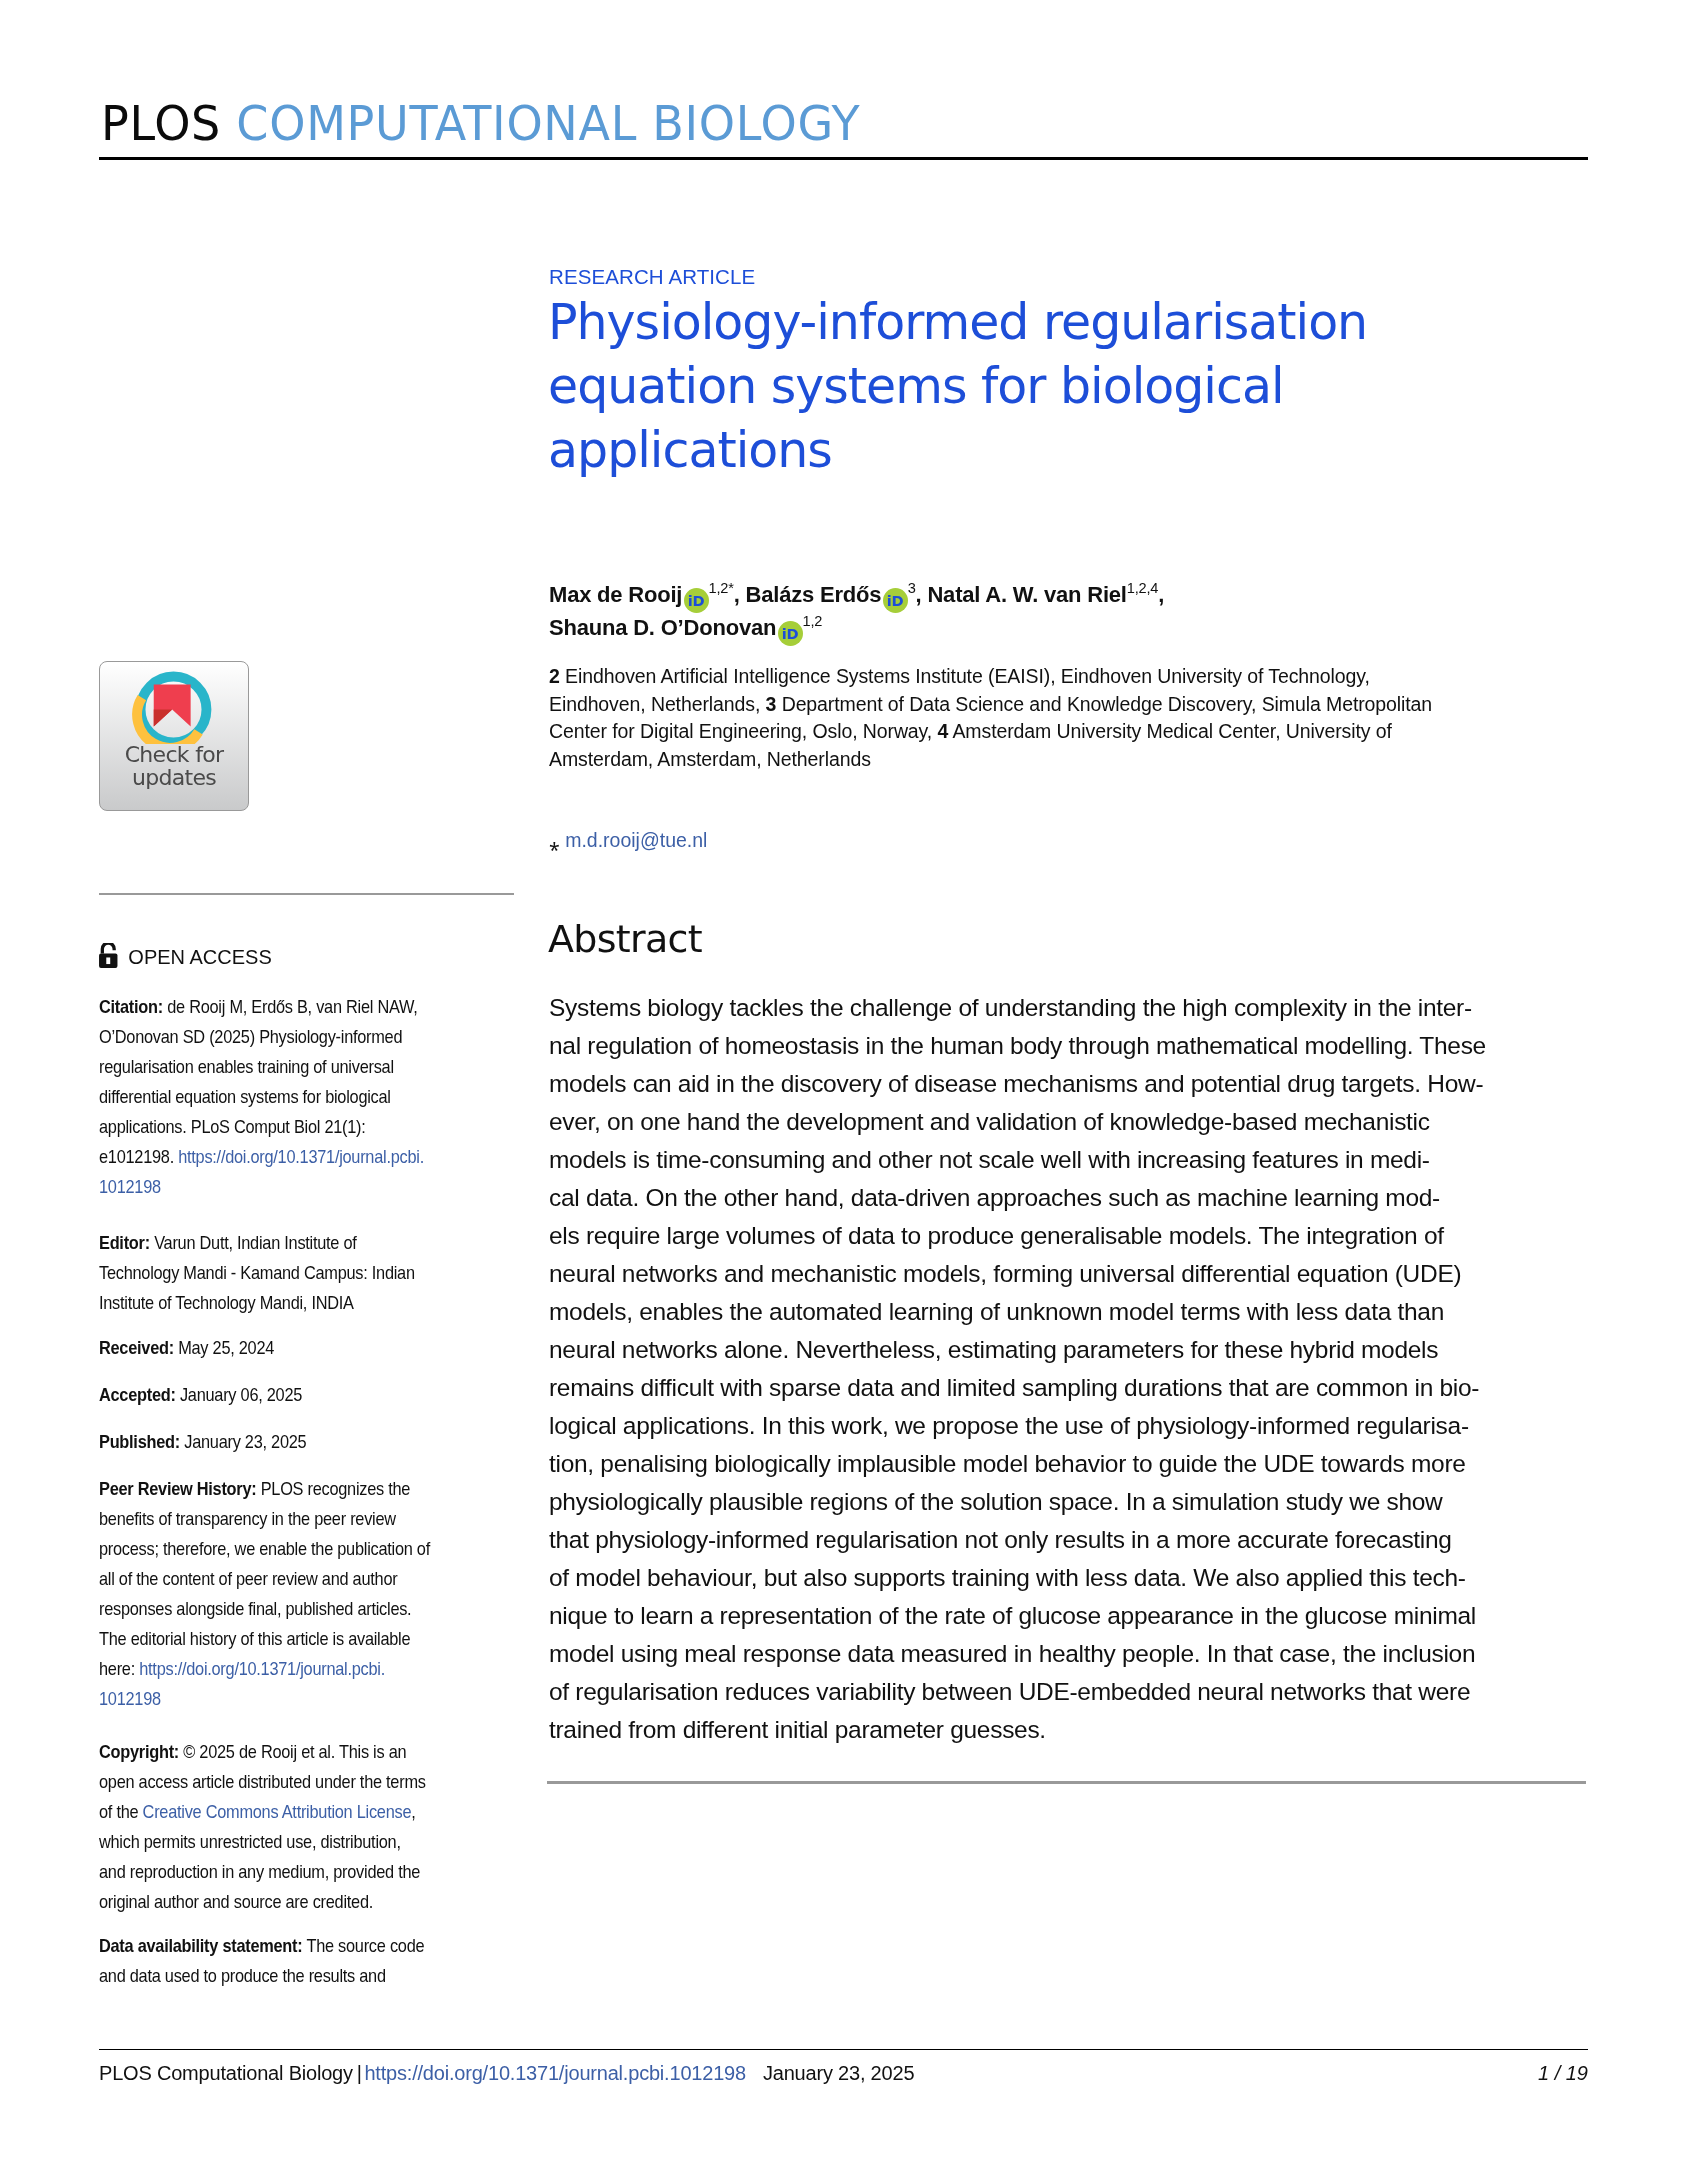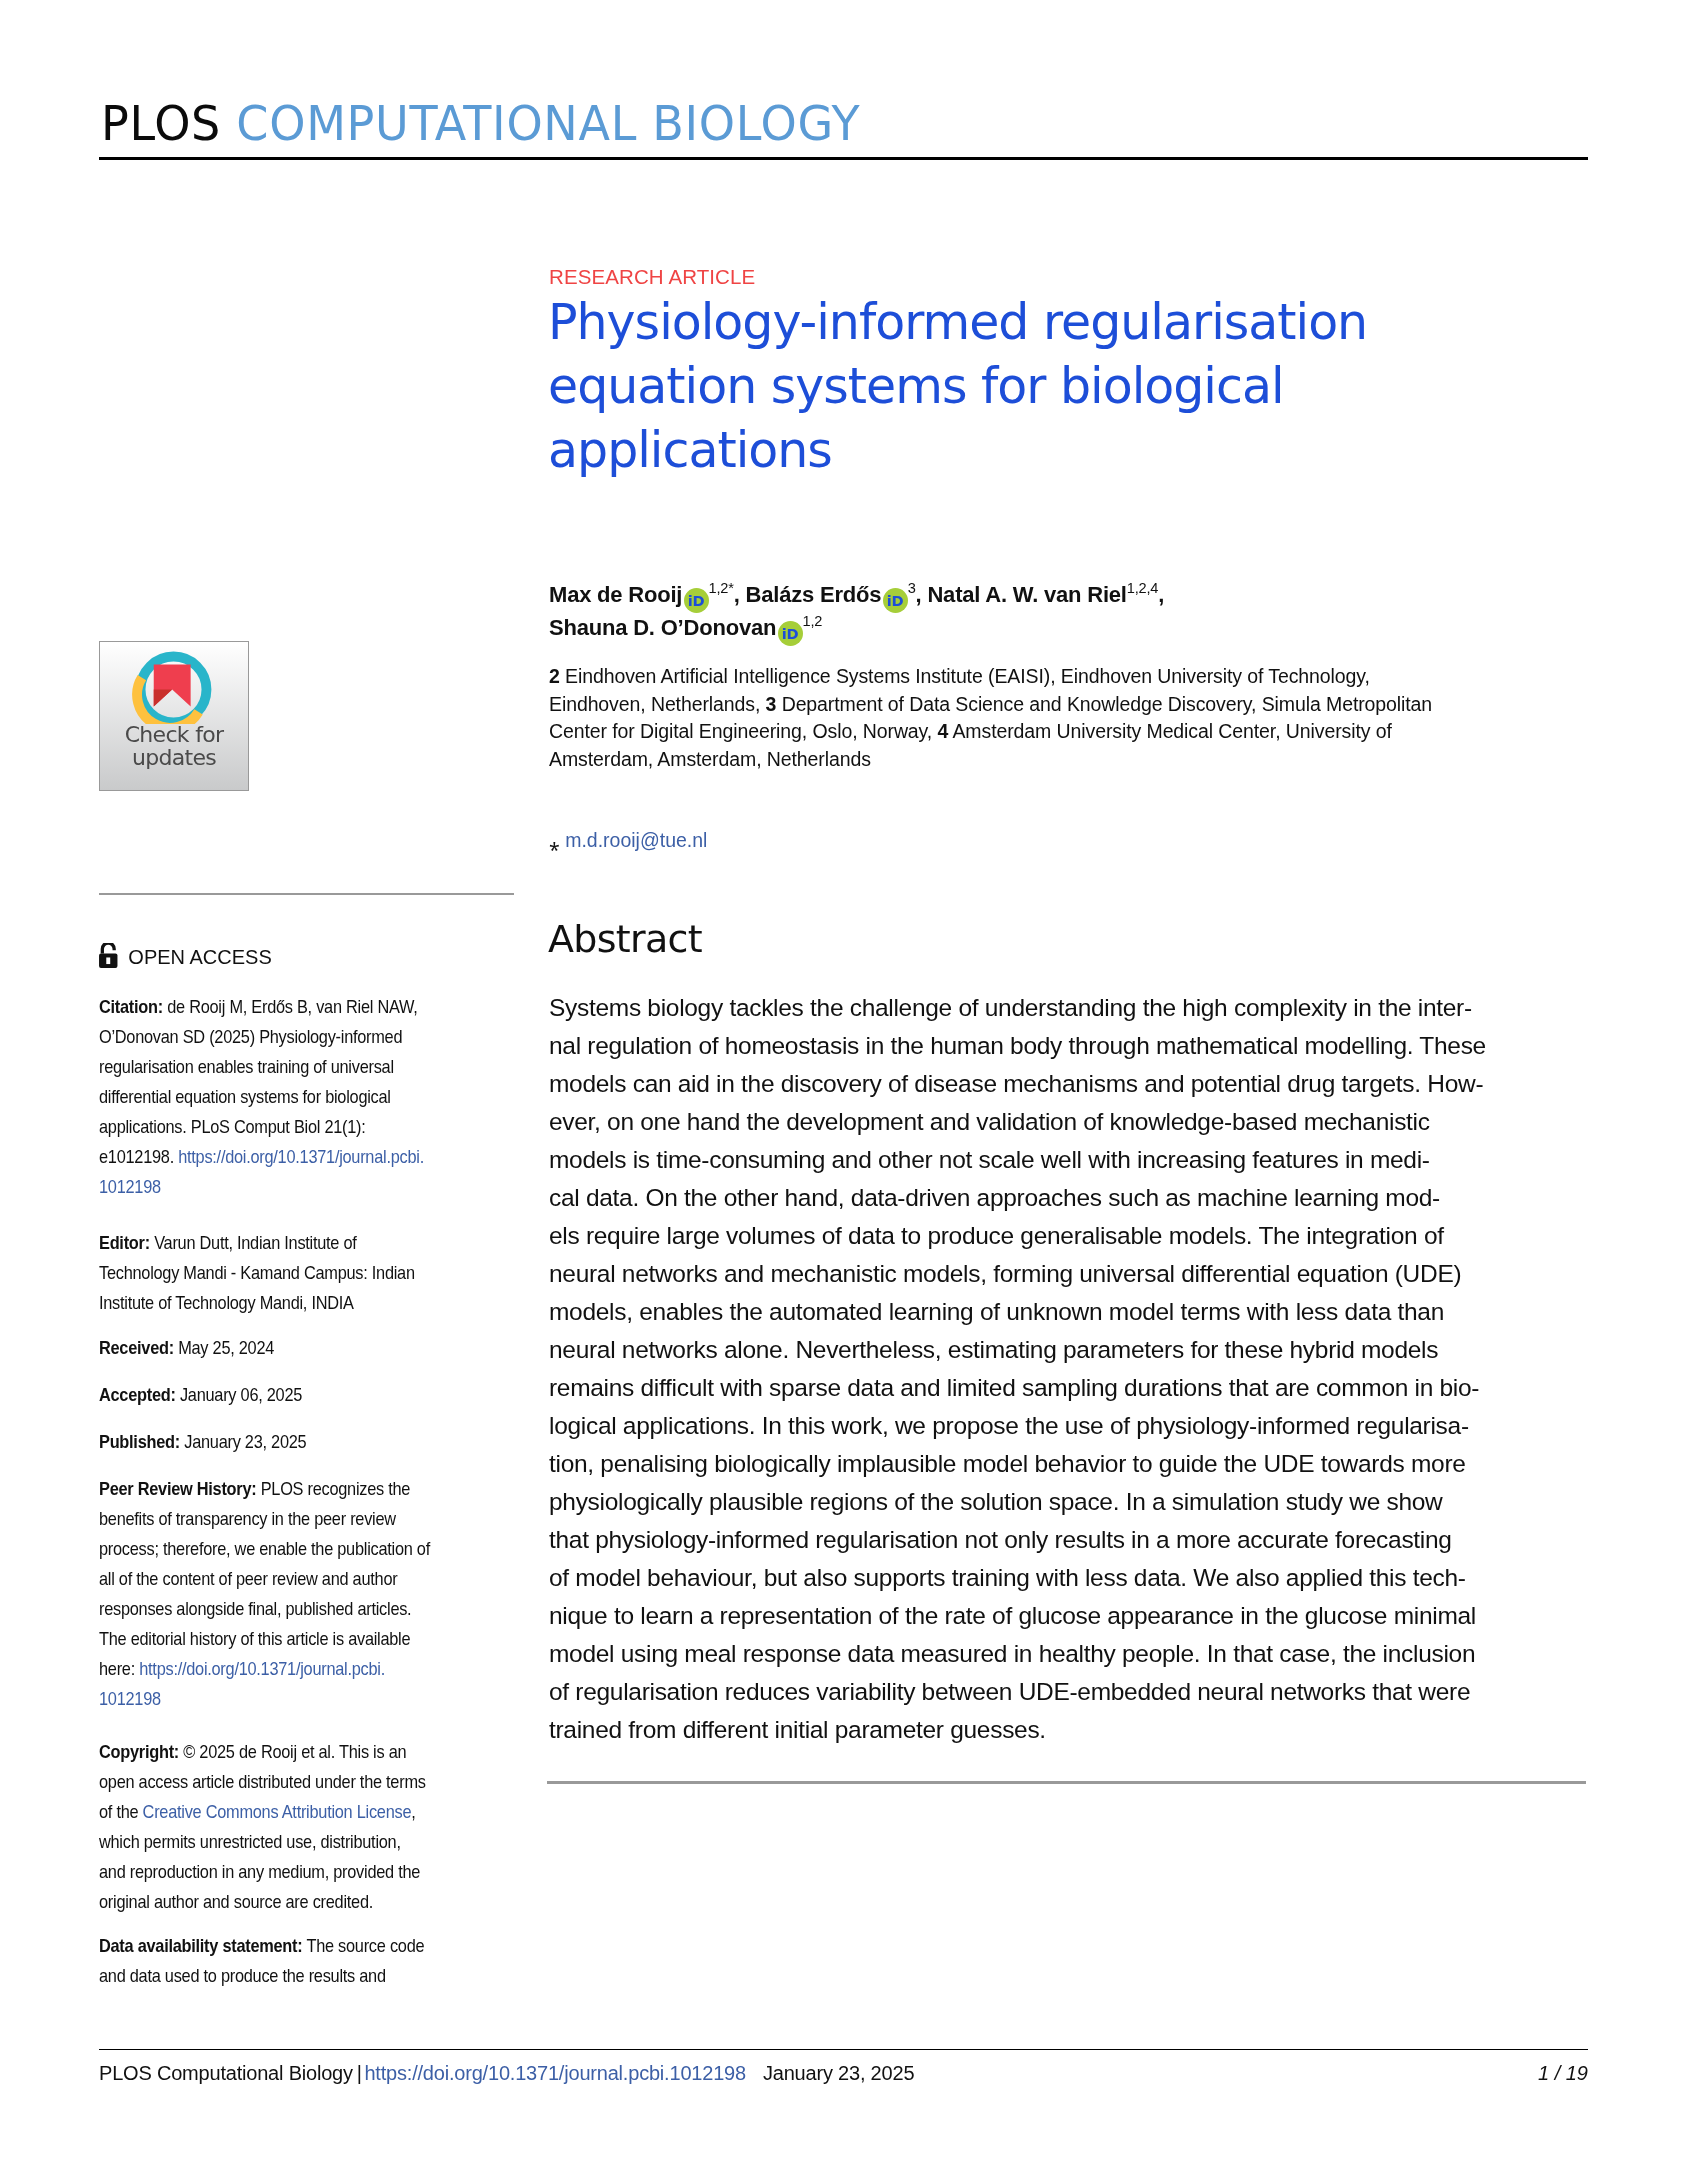--- a/index.html
+++ b/index.html
@@ -6,21 +6,21 @@
   body { width: 1687px; height: 2183px; position: relative; overflow: hidden; color: #111; font-family: "Liberation Sans", sans-serif; }
   .abs { position: absolute; }
 
   
   #journal-header { left: 101px; top: 99px; font-size: 48px; letter-spacing: 0.7px; font-family: "DejaVu Sans", sans-serif; white-space: nowrap; line-height: 1; transform: scaleX(0.96); transform-origin: left; }
   #journal-header .plos { color: #0b0b0b; }
   #journal-header .cb { color: #5b9bd5; }
   #header-rule { left: 99px; top: 157px; width: 1489px; height: 2.6px; background: #000; }
 
   
-  #article-type { left: 549px; top: 265px; font-size: 20.5px; color: #ef4444; letter-spacing: 0.1px; }
+  #article-type { left: 549px; top: 265px; font-size: 20.5px; color: #1d4ed8; letter-spacing: 0.1px; }
   #title { left: 548px; top: 291px; width: 1059px; font-family: "DejaVu Sans", sans-serif; font-size: 49px; line-height: 64px; color: #1d4ed8; letter-spacing: -1px; }
   #title div { white-space: nowrap; }
 
   #authors { left: 549px; top: 580px; font-size: 22px; font-weight: bold; line-height: 30px; color: #111; letter-spacing: -0.2px; }
   #authors div { white-space: nowrap; }
   .orcid { display: inline-block; width: 25px; height: 25px; border-radius: 50%; background: #a6ce39; color: #1d4ed8; font-size: 14.6px; font-weight: bold; text-align: center; line-height: 25px; vertical-align: -4px; margin-left: 1.3px; font-family: "DejaVu Sans", sans-serif; }
   sup { font-size: 14.6px; font-weight: bold; vertical-align: 9.3px; line-height: 0; }
   #authors sup { font-weight: normal; }
 
   #affiliations { left: 549px; top: 663px; width: 1045px; font-size: 19.5px; line-height: 27.5px; color: #111; letter-spacing: -0.1px; }
@@ -29,21 +29,21 @@
 
   #correspondence { left: 549px; top: 826px; font-size: 19.5px; color: #111; }
   #correspondence .email { color: #3c5fa6; }
 
   #abstract-heading { left: 548px; top: 917px; font-family: "DejaVu Sans", sans-serif; font-size: 38px; color: #111; letter-spacing: -0.7px; }
   #abstract-body { left: 549px; top: 989px; width: 1045px; font-size: 24.5px; line-height: 38px; color: #111; letter-spacing: -0.3px; }
   #abstract-body div { white-space: nowrap; }
   #abstract-rule { left: 547px; top: 1781px; width: 1039px; height: 2.6px; background: #999; }
 
   
-  #updates-badge { left: 99px; top: 641px; width: 150px; height: 150px; border: 1.3px solid #999; border-radius: 0; background: linear-gradient(#ffffff, #c9cacb); box-sizing: border-box; }
+  #updates-badge { left: 99px; top: 661px; width: 150px; height: 150px; border: 1.3px solid #999; border-radius: 8px; background: linear-gradient(#ffffff, #c9cacb); box-sizing: border-box; }
   #updates-badge svg { position: absolute; left: 30px; top: 9.3px; }
   #updates-text { position: absolute; left: 0; width: 100%; top: 82px; text-align: center; font-size: 22px; line-height: 22.5px; color: #4a4a4a; font-family: "DejaVu Sans", sans-serif; letter-spacing: -0.7px; }
   #left-rule { left: 99px; top: 893px; width: 415px; height: 2px; background: #999; }
 
   #open-access { left: 99px; top: 943px; font-size: 20px; color: #111; white-space: nowrap; }
   #open-access .lock { display: inline-block; vertical-align: -4px; margin-right: 5.3px; }
 
   .left-block { position: absolute; left: 99px; width: 423px; font-size: 19px; line-height: 30px; color: #111; font-family: "Liberation Sans Narrow", "Liberation Sans", sans-serif; letter-spacing: -0.3px; transform: scaleX(0.86); transform-origin: left; }
   .left-block div { white-space: nowrap; }
   .left-block b { font-weight: bold; }

